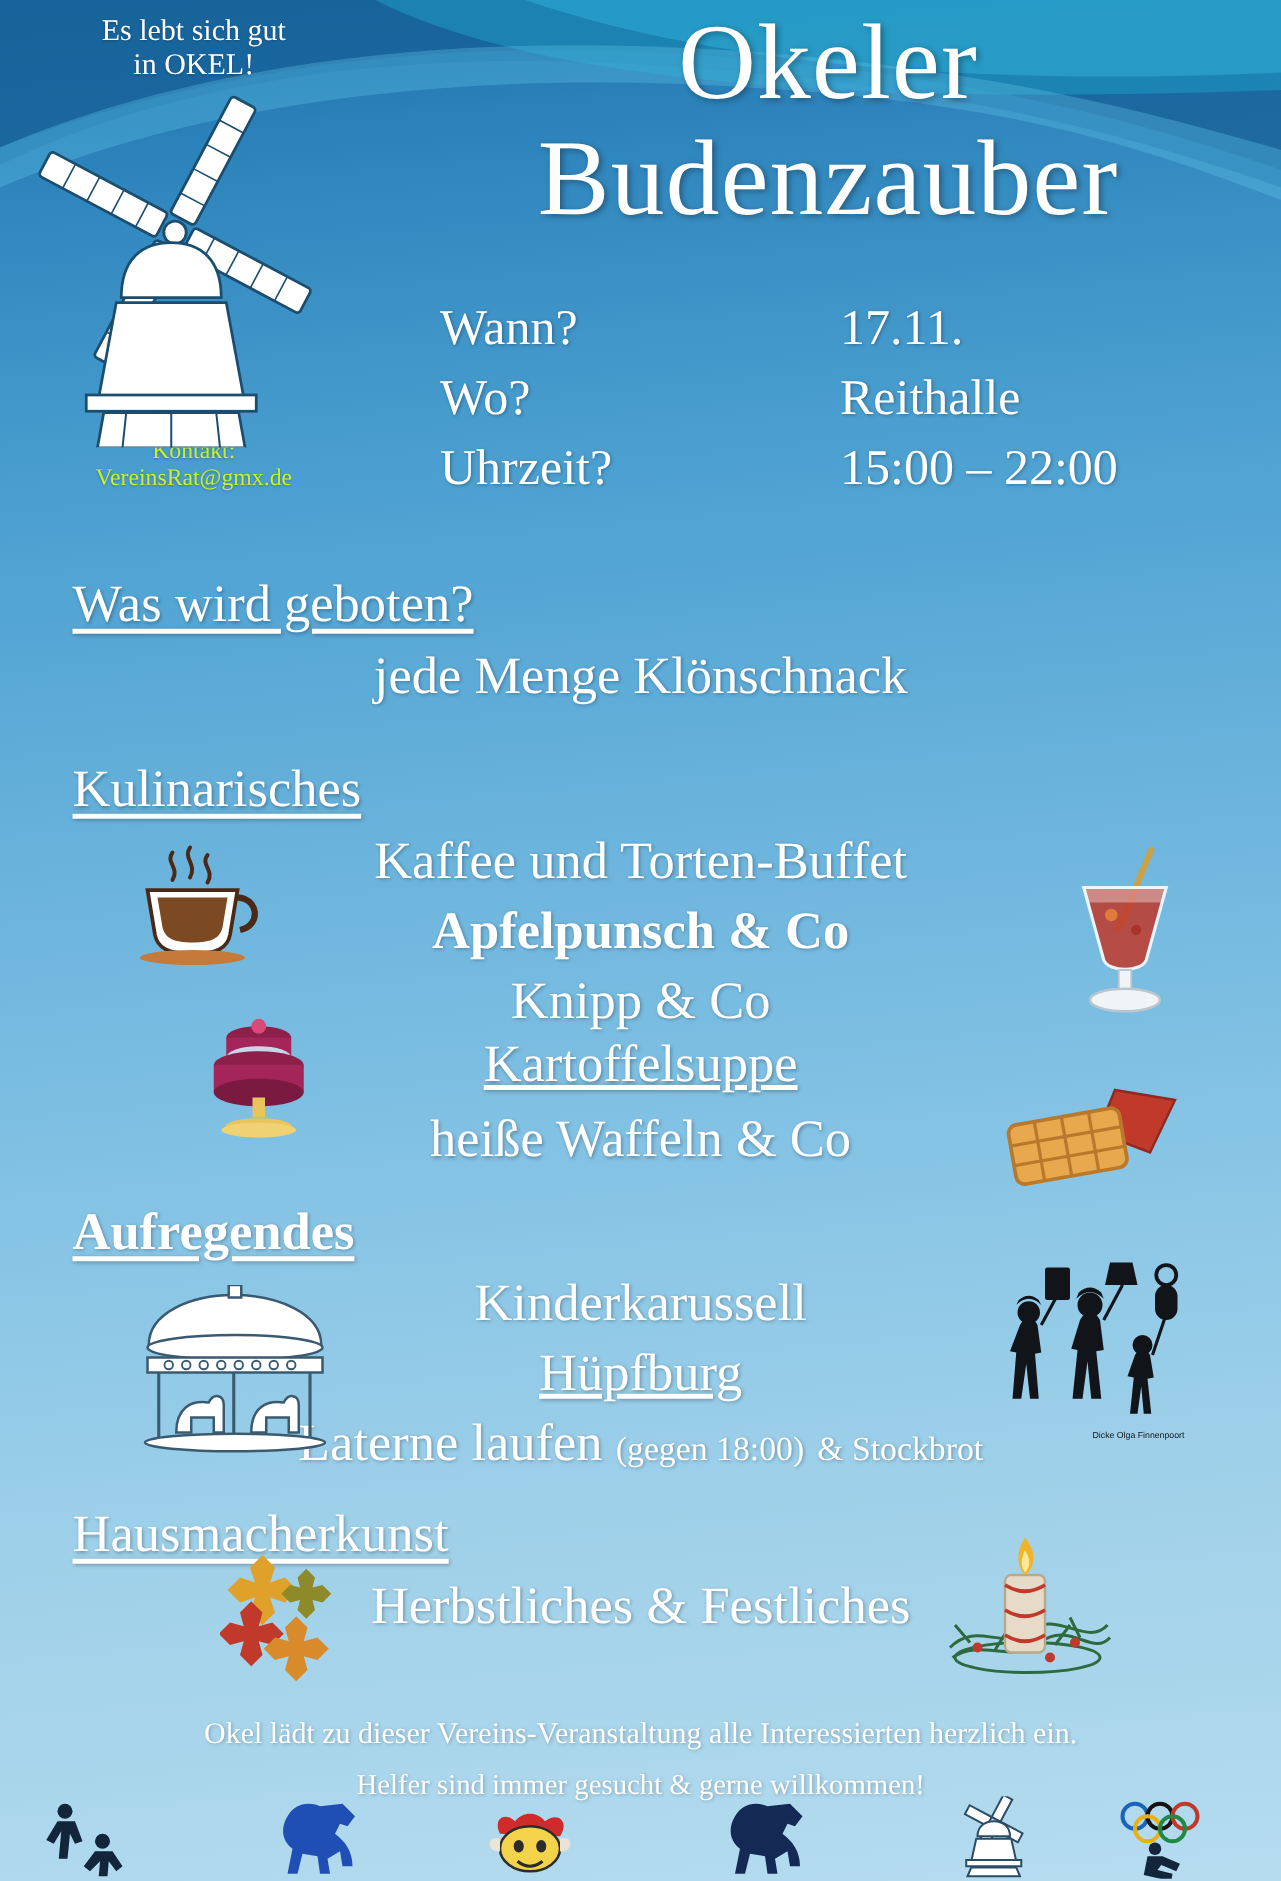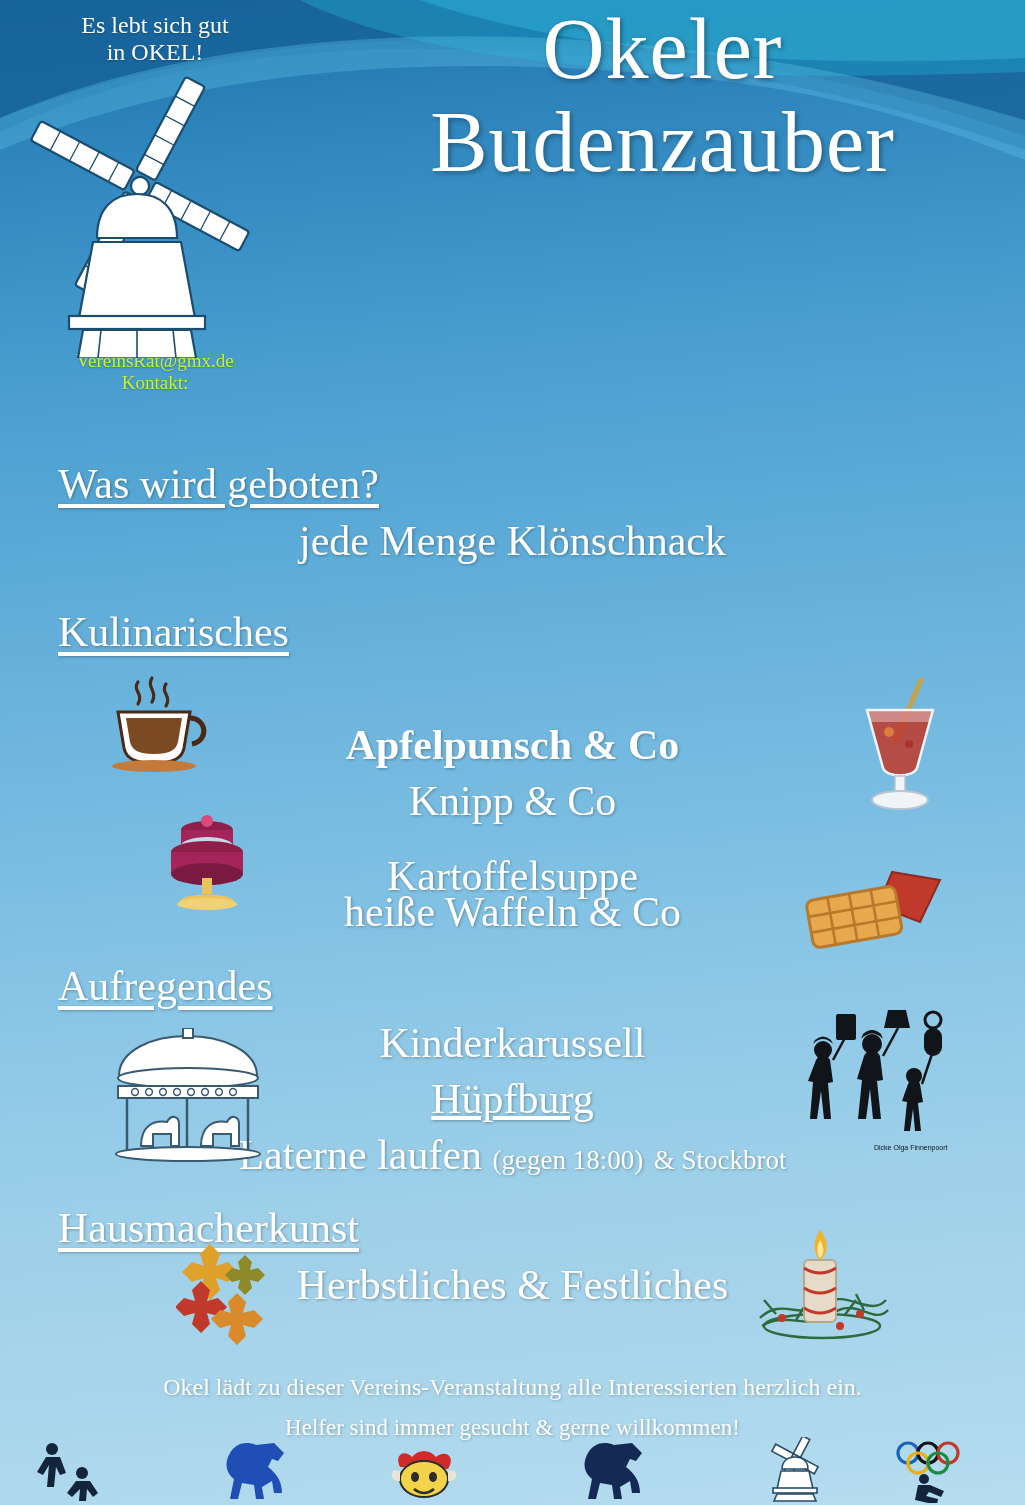--- a/index.html
+++ b/index.html
@@ -224,38 +224,53 @@
           <line x1="132" y1="262" x2="132" y2="318" stroke-width="1.6"></line>
           <line x1="168" y1="262" x2="174" y2="318" stroke-width="1.6"></line>
           <line x1="74" y1="290" x2="190" y2="290" stroke-width="1.6"></line>
 
           <rect x="118" y="292" width="28" height="26"></rect>
         </g>
       </svg>
     </div>
 
     <div class="contact">
+      <div>Kontakt:</div>
       <div>VereinsRat@gmx.de</div>
-      <div>Kontakt:</div>
     </div>
   </div>
 
   <div class="title">
     <div class="title-line1">Okeler</div>
     <div class="title-line2">Budenzauber</div>
   </div>
 
+  <div class="facts">
+    <div class="fact-row">
+      <div class="fact-q">Wann?</div>
+      <div class="fact-a">17.11.</div>
+    </div>
+    <div class="fact-row">
+      <div class="fact-q">Wo?</div>
+      <div class="fact-a">Reithalle</div>
+    </div>
+    <div class="fact-row">
+      <div class="fact-q">Uhrzeit?</div>
+      <div class="fact-a">15:00 – 22:00</div>
+    </div>
+  </div>
 
   <div class="section-head" style="top:460px; left:58px;">Was wird geboten?</div>
   <div class="center-line" style="top:517px;">jede Menge Klönschnack</div>
 
   <div class="section-head" style="top:608px; left:58px;">Kulinarisches</div>
+  <div class="center-line" style="top:665px;">Kaffee und Torten-Buffet</div>
   <div class="center-line" style="top:721px;font-weight:bold;">Apfelpunsch &amp; Co</div>
   <div class="center-line" style="top:777px;">Knipp &amp; Co</div>
-  <div class="center-line" style="top:852px;">Kartoffelsuppe</div>
+  <div class="center-line" style="top:828px;text-decoration:underline;">Kartoffelsuppe</div>
   <div class="center-line" style="top:888px;">heiße Waffeln &amp; Co</div>
 
   <div class="pic" style="top:668px; left:98px;">
     <svg width="120" height="105" viewBox="0 0 120 105">
       <g fill="none" stroke="#4a2a16" stroke-width="3.2" stroke-linecap="round">
         <path d="M40,14 C34,22 46,26 40,36"></path>
         <path d="M54,10 C48,19 60,23 54,34"></path>
         <path d="M68,16 C62,24 74,28 68,38"></path>
       </g>
       <path d="M20,44 L92,44 L86,80 C84,90 76,95 56,95 C36,95 28,90 26,80 Z" fill="#ffffff" stroke="#4a2a16" stroke-width="3"></path>
@@ -301,21 +316,21 @@
           <line x1="32" y1="26" x2="32" y2="74"></line>
           <line x1="54" y1="26" x2="54" y2="74"></line>
           <line x1="76" y1="26" x2="76" y2="74"></line>
           <line x1="10" y1="42" x2="100" y2="42"></line>
           <line x1="10" y1="58" x2="100" y2="58"></line>
         </g>
       </g>
     </svg>
   </div>
 
-  <div class="section-head" style="top:962px; left:58px;">Aufregendes</div>
+  <div class="section-head" style="top:962px; left:58px;font-weight:bold;">Aufregendes</div>
   <div class="center-line" style="top:1019px;">Kinderkarussell</div>
   <div class="center-line" style="top:1075px;text-decoration:underline;">Hüpfburg</div>
   <div class="center-line" style="top:1131px;">
     <span>Laterne laufen</span>
     <span class="small-note">(gegen 18:00)</span>
     <span class="small-note">&amp; Stockbrot</span>
   </div>
 
   <div class="pic" style="top:1028px; left:105px;">
     <svg width="165" height="135" viewBox="0 0 165 135">

